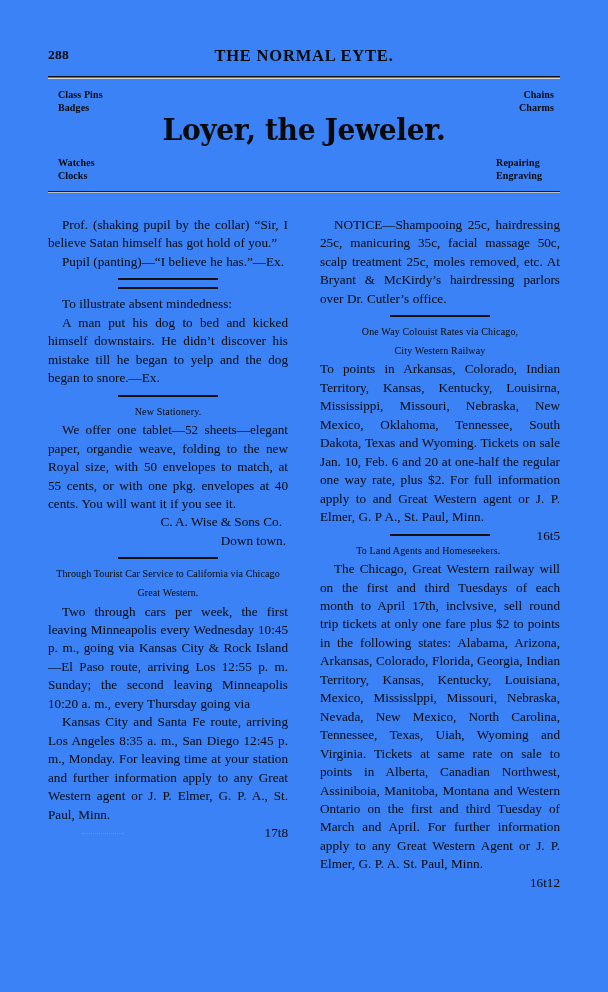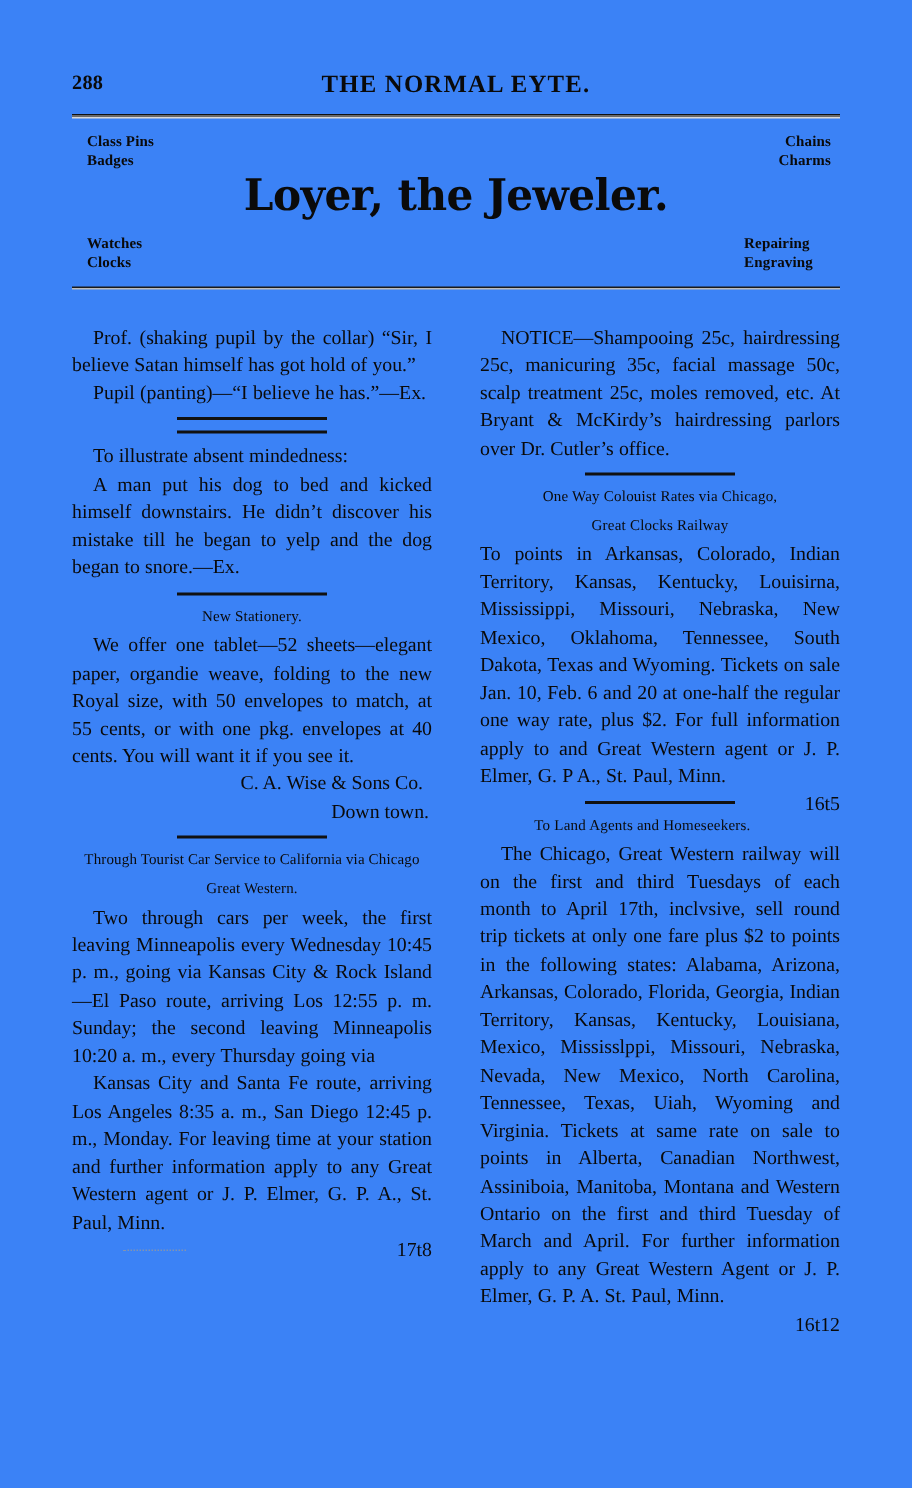--- a/index.html
+++ b/index.html
@@ -232,21 +232,21 @@
       <p class="body indent">Kansas City and Santa Fe route, arriving Los Angeles 8:35 a. m., San Diego 12:45 p. m., Monday. For leaving time at your station and further information apply to any Great Western agent or J. P. Elmer, G. P. A., St. Paul, Minn.</p>
       <p class="body noindent last"><span class="smudge"></span><span class="tail-num">17t8</span></p>
     </div>
 
     <div class="col col-right">
       <p class="body indent">NOTICE—Shampooing 25c, hairdressing 25c, manicuring 35c, facial massage 50c, scalp treatment 25c, moles removed, etc. At Bryant &amp; McKirdy’s hairdressing parlors over Dr. Cutler’s office.</p>
 
       <div class="divider"></div>
 
       <h3 class="subhead">One Way Colouist Rates via Chicago,</h3>
-      <h3 class="subhead">Great Clocks Railway</h3>
+      <h3 class="subhead">City Western Railway</h3>
       <p class="body noindent">To points in Arkansas, Colorado, Indian Territory, Kansas, Kentucky, Louisirna, Mississippi, Missouri, Nebraska, New Mexico, Oklahoma, Tennessee, South Dakota, Texas and Wyoming. Tickets on sale Jan. 10, Feb. 6 and 20 at one-half the regular one way rate, plus $2. For full information apply to and Great Western agent or J. P. Elmer, G. P A., St. Paul, Minn.</p>
       <p class="body noindent last">
           <span class="tail-num">16t5</span>
         </p>
 
       <div class="divider"></div>
 
       <h3 class="subhead">To Land Agents and Homeseekers.</h3>
       <p class="body indent">The Chicago, Great Western railway will on the first and third Tuesdays of each month to April 17th, inclvsive, sell round trip tickets at only one fare plus $2 to points in the following states: Alabama, Arizona, Arkansas, Colorado, Florida, Georgia, Indian Territory, Kansas, Kentucky, Louisiana, Mexico, Mississlppi, Missouri, Nebraska, Nevada, New Mexico, North Carolina, Tennessee, Texas, Uiah, Wyoming and Virginia. Tickets at same rate on sale to points in Alberta, Canadian Northwest, Assiniboia, Manitoba, Montana and Western Ontario on the first and third Tuesday of March and April. For further information apply to any Great Western Agent or J. P. Elmer, G. P. A. St. Paul, Minn.</p>
       <p class="body noindent last">

